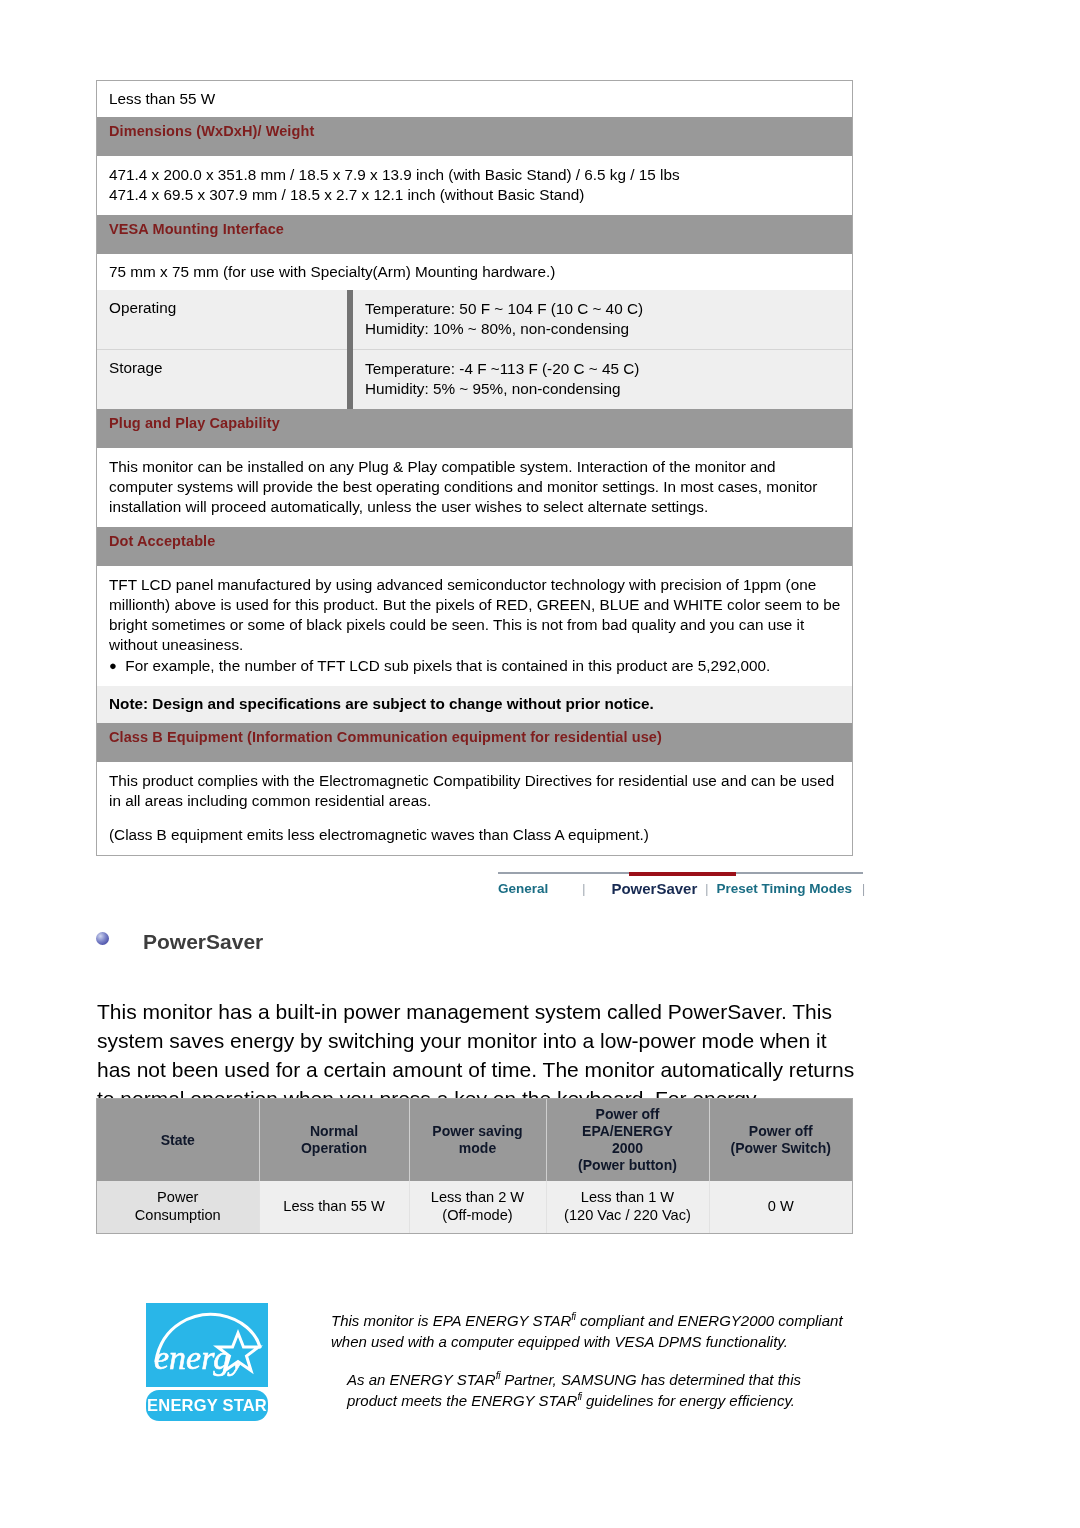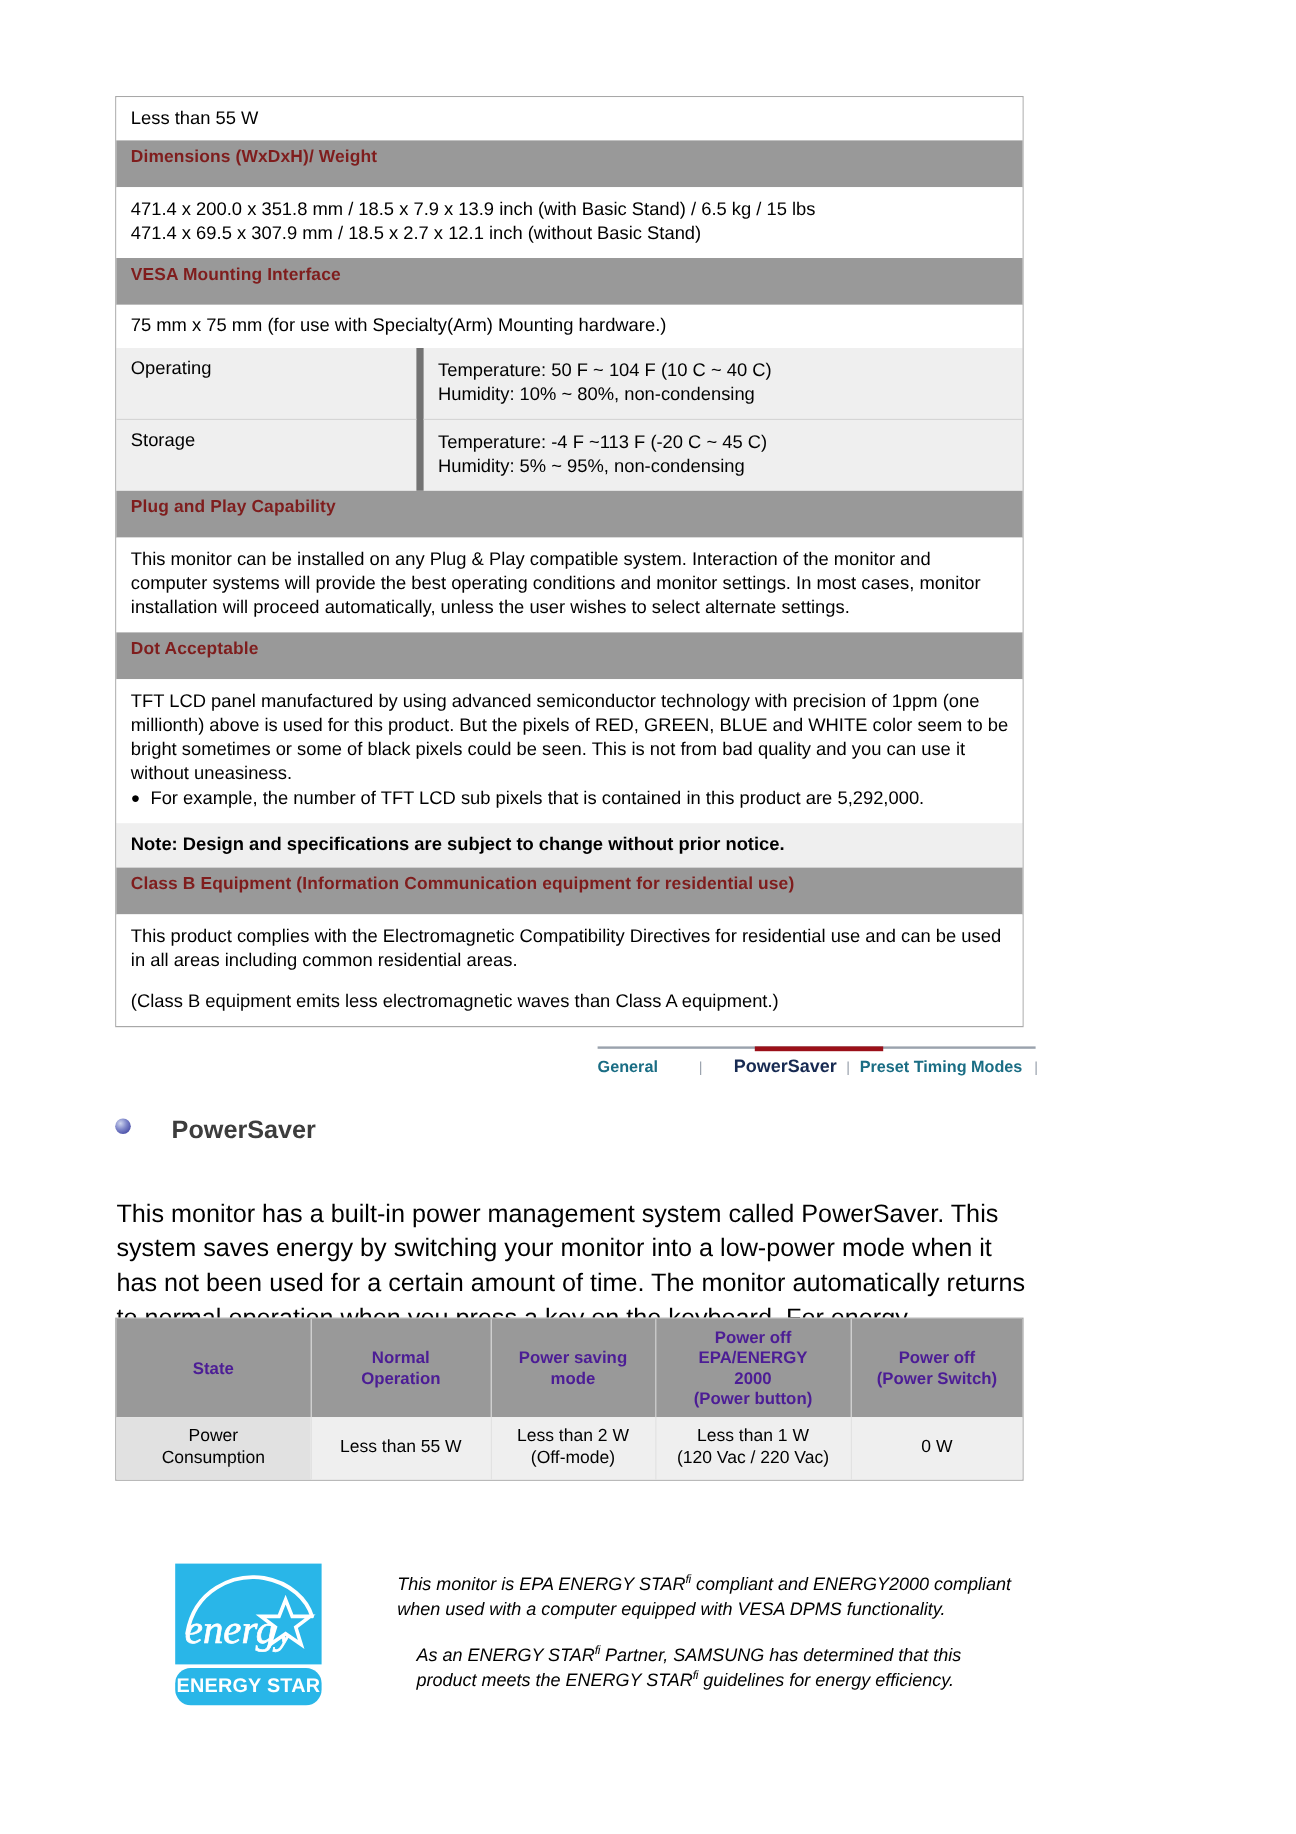--- a/index.html
+++ b/index.html
@@ -170,21 +170,21 @@
     box-sizing: border-box;
     background: #fff;
   }
   .pstable {
     width: 100%;
     border-collapse: collapse;
     table-layout: fixed;
   }
   .pstable th {
     background: #999999;
-    color: #4c1d95;
+    color: #0f172a;
     font-size: 14px;
     font-weight: bold;
     line-height: 1.22;
     padding: 7px 4px;
     text-align: center;
     vertical-align: middle;
     border-right: 1px solid #cfcfcf;
   }
   .pstable th:last-child { border-right: none; }
   .pstable td {

